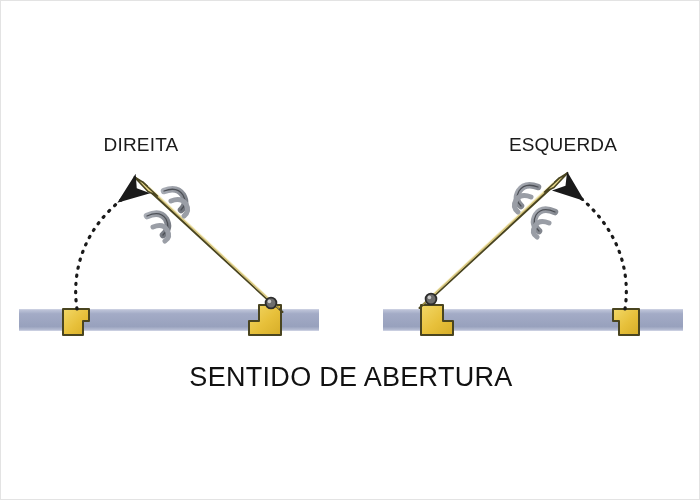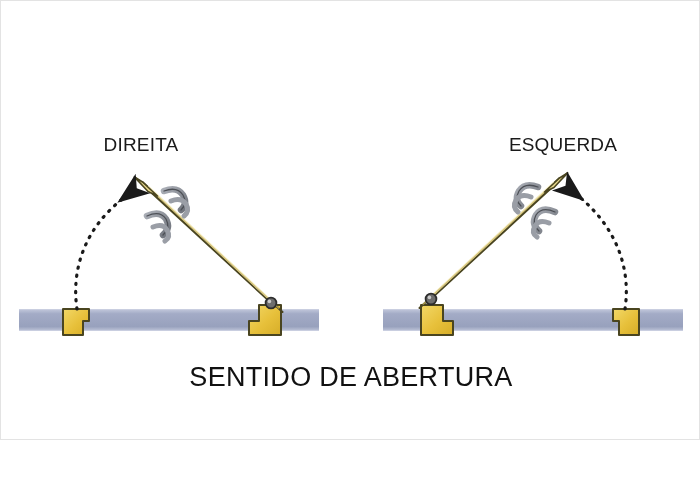--- a/index.html
+++ b/index.html
@@ -9,21 +9,21 @@
   }
   body {
     width: 700px;
     height: 500px;
     font-family: "Liberation Sans", sans-serif;
     overflow: hidden;
   }
   #page {
     position: relative;
     width: 700px;
-    height: 440px;
+    height: 500px;
     background: #ffffff;
     border: 1px solid #e3e3e3;
     box-sizing: border-box;
   }
   #diagram-svg {
     position: absolute;
     left: 0;
     top: 0;
     width: 700px;
     height: 500px;

